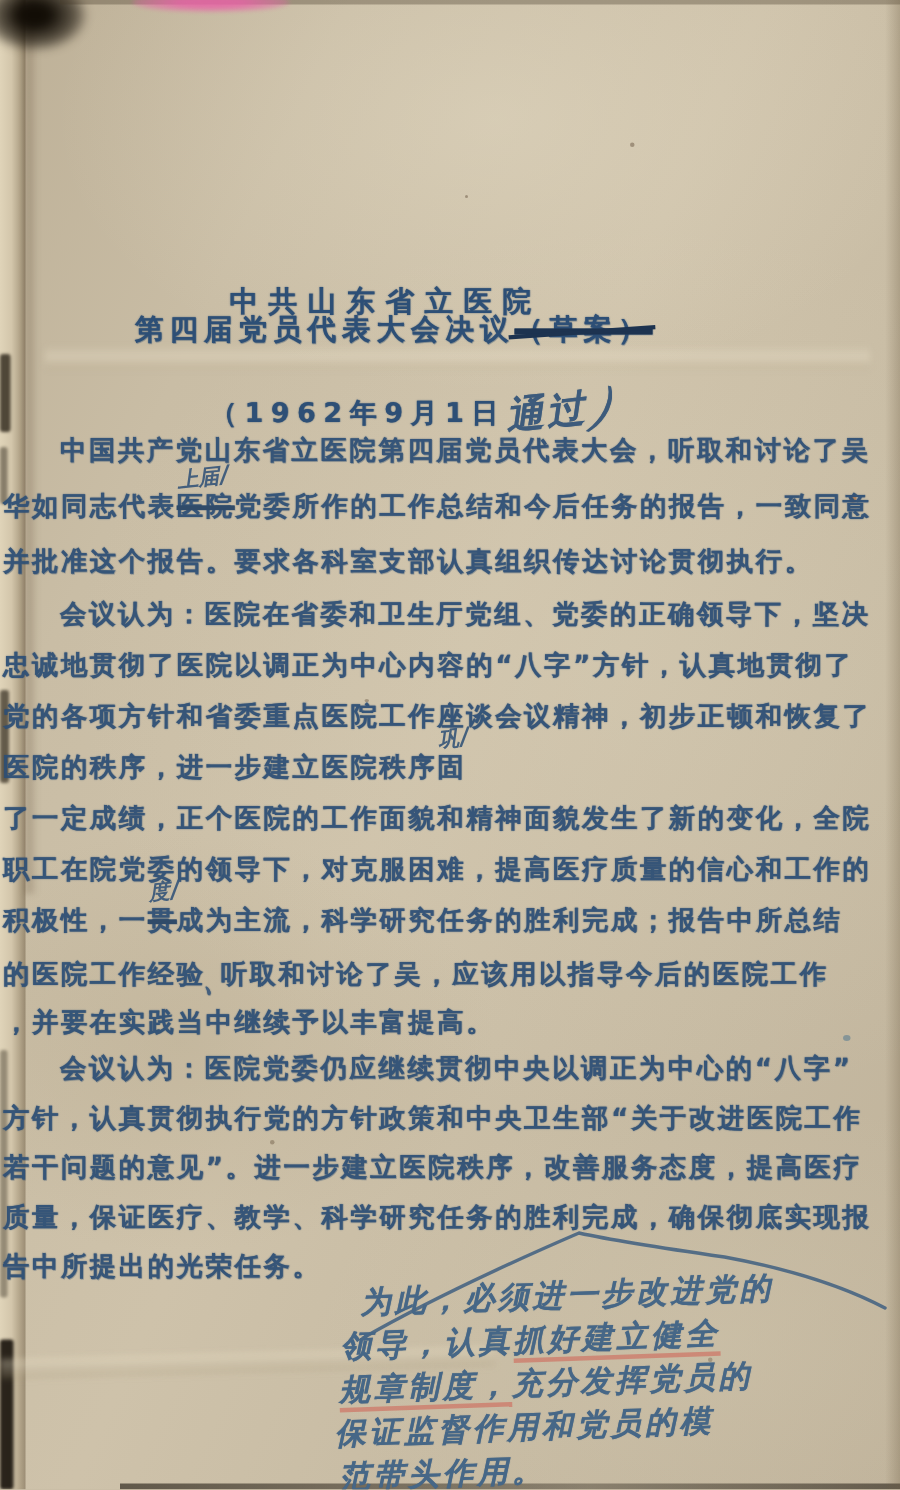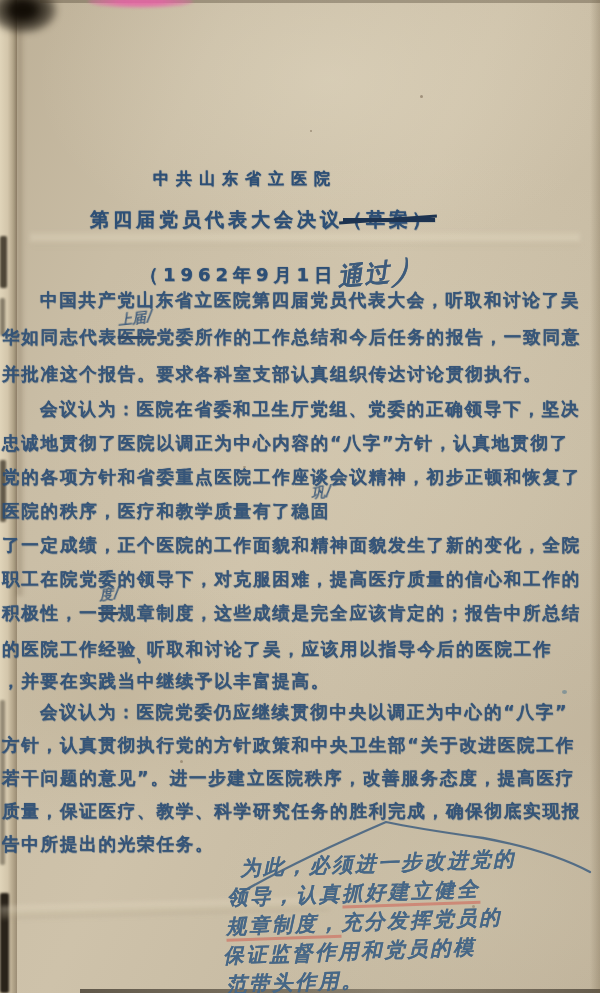--- a/index.html
+++ b/index.html
@@ -39,22 +39,22 @@
     background:radial-gradient(#e763a6 30%,rgba(231,99,166,.4)70%,transparent);filter:blur(1.5px);opacity:.85;}
   .crease1{left:30px;top:230px;right:20px;height:16px;
     background:linear-gradient(rgba(238,229,206,.0),rgba(238,229,206,.35),rgba(160,145,115,.15));filter:blur(2px);}
   .crease2{left:0;top:902px;width:330px;height:13px;transform:rotate(-1.5deg);
     background:linear-gradient(rgba(236,227,203,.4),rgba(150,135,105,.2));filter:blur(2px);}
   .speck{position:absolute;border-radius:50%;}
   
   .printed{color:#2d4f76;font-weight:600;
     text-shadow:0 0 1px rgba(40,72,108,.85),.5px .5px 0 rgba(40,72,108,.3);}
   .title-block{position:absolute;left:0;top:0;width:100%;}
-  .t1{position:absolute;left:153px;top:169px;font-size:16px;letter-spacing:7px;white-space:nowrap;}
-  .t2{position:absolute;left:90px;top:207px;font-size:19px;letter-spacing:4px;white-space:nowrap;}
+  .t1{position:absolute;left:153px;top:188px;font-size:19px;letter-spacing:7px;white-space:nowrap;}
+  .t2{position:absolute;left:90px;top:207px;font-size:19px;letter-spacing:4px;white-space:nowrap;font-family:Liberation Mono, monospace;}
   .t3{position:absolute;left:140px;top:243px;font-size:18px;letter-spacing:5px;white-space:nowrap;}
   .para{position:absolute;left:-4px;right:0;}
   .p1{top:288px;}
   .p2{top:397px;}
   .p3{top:700px;}
   .line{height:34px;font-size:17.5px;letter-spacing:1.8px;white-space:nowrap;padding-left:6px;opacity:.94;}
   .p1 .line{height:37px;}
   .p3 .line{height:33px;}
   .indent{padding-left:44px;}
   
@@ -122,24 +122,24 @@
   <div class="para p1 printed">
     <div class="line indent">中国共产党山东省立医院第四届党员代表大会，听取和讨论了吴</div>
     <div class="line"><span>华如同志代表</span><span class="rel"><span class="struck">医院</span><span class="ann">上届</span></span><span>党委所作的工作总结和今后任务的报告，一致同意</span></div>
     <div class="line">并批准这个报告。要求各科室支部认真组织传达讨论贯彻执行。</div>
   </div>
 
   <div class="para p2 printed">
     <div class="line indent">会议认为：医院在省委和卫生厅党组、党委的正确领导下，坚决</div>
     <div class="line">忠诚地贯彻了医院以调正为中心内容的“八字”方针，认真地贯彻了</div>
     <div class="line">党的各项方针和省委重点医院工作座谈会议精神，初步正顿和恢复了</div>
-    <div class="line"><span>医院的秩序，医疗和教学质量有了稳</span><span class="rel"><span>固</span><span class="ann">巩</span></span></div>
+    <div class="line"><span>医院的秩序，进一步建立医院秩序</span><span class="rel"><span>固</span><span class="ann">巩</span></span></div>
     <div class="line">了一定成绩，正个医院的工作面貌和精神面貌发生了新的变化，全院</div>
     <div class="line">职工在院党委的领导下，对克服困难，提高医疗质量的信心和工作的</div>
-    <div class="line"><span>积极性，一</span><span class="rel"><span class="struck">贯</span><span class="ann">度</span></span><span>规章制度，这些成绩是完全应该肯定的；报告中所总结</span></div>
+    <div class="line"><span>积极性，一</span><span class="rel"><span class="struck">贯</span><span class="ann">度</span></span><span>成为主流，科学研究任务的胜利完成；报告中所总结</span></div>
     <div class="line"><span>的医院工作经验</span><span class="ins-mark">、</span><span>听取和讨论了吴，应该用以指导今后的医院工作</span></div>
     <div class="line">，并要在实践当中继续予以丰富提高。</div>
   </div>
 
   <div class="para p3 printed">
     <div class="line indent">会议认为：医院党委仍应继续贯彻中央以调正为中心的“八字”</div>
     <div class="line">方针，认真贯彻执行党的方针政策和中央卫生部“关于改进医院工作</div>
     <div class="line">若干问题的意见”。进一步建立医院秩序，改善服务态度，提高医疗</div>
     <div class="line">质量，保证医疗、教学、科学研究任务的胜利完成，确保彻底实现报</div>
     <div class="line">告中所提出的光荣任务。</div>

